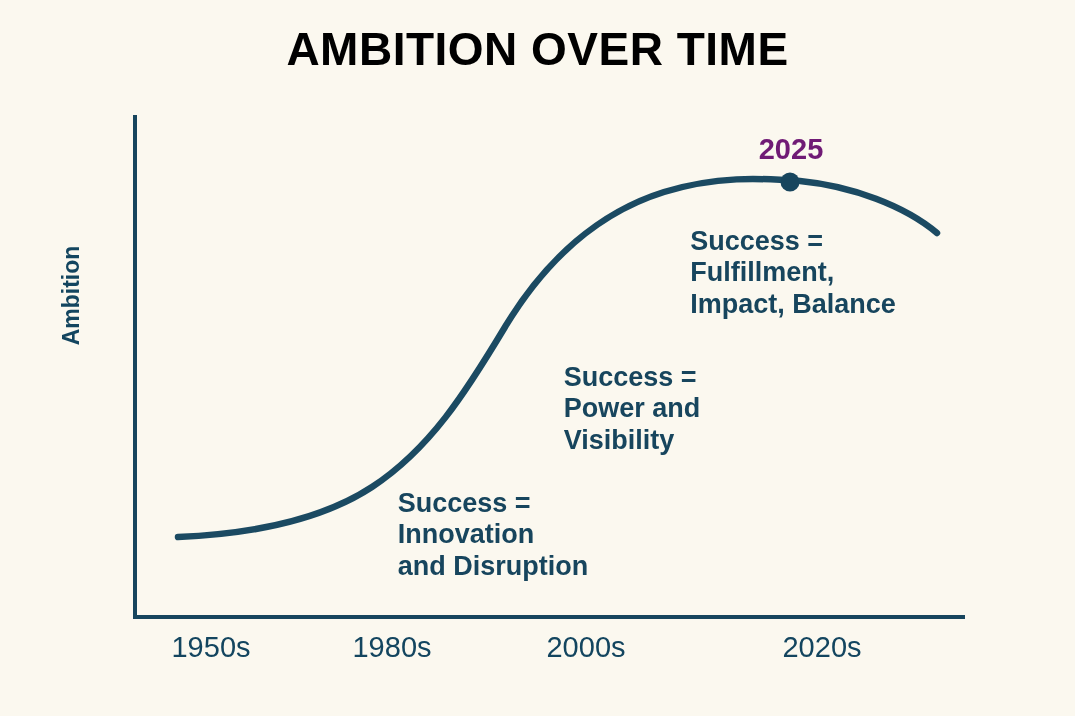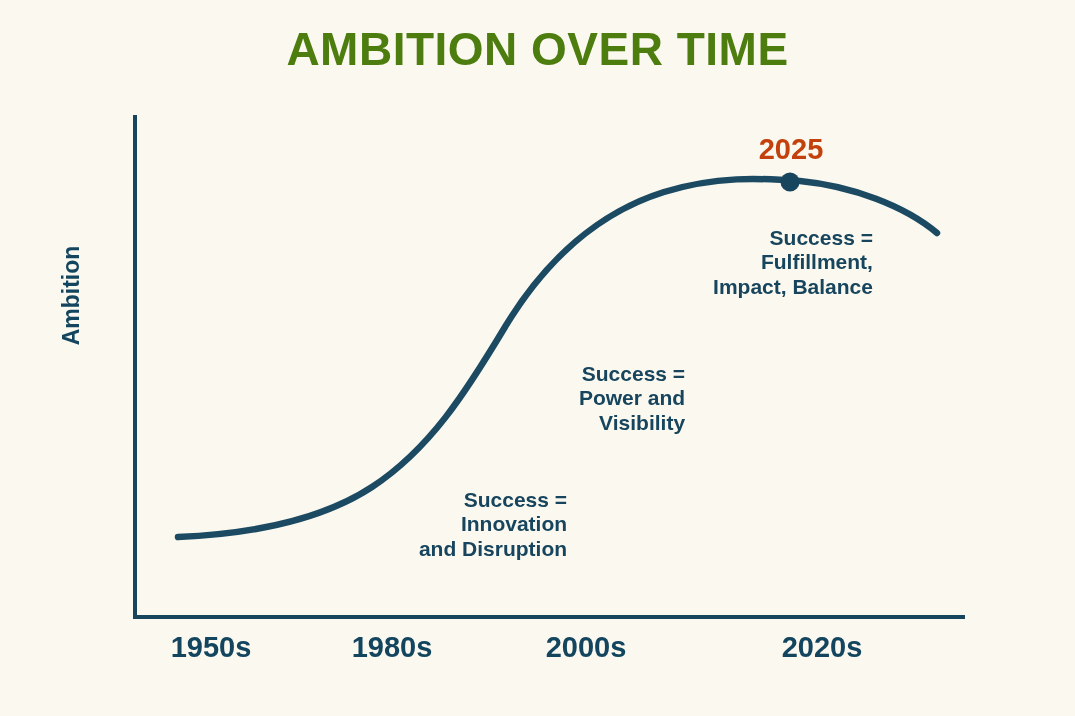--- a/index.html
+++ b/index.html
@@ -26,21 +26,21 @@
   
   .chart-title {
     position: absolute;
     left: 0;
     top: 22px;
     width: 1075px;
     text-align: center;
     font-size: 46px;
     font-weight: bold;
     letter-spacing: 0.5px;
-    color: #4d7c0f;
+    color: #000000;
     white-space: nowrap;
   }
 
   
   .plot-svg {
     position: absolute;
     left: 0;
     top: 0;
     width: 1075px;
     height: 716px;
@@ -60,44 +60,44 @@
     font-weight: bold;
     color: #13455f;
     white-space: nowrap;
   }
 
   
   .x-tick {
     position: absolute;
     top: 631px;
     font-size: 29px;
-    font-weight: bold;
+    font-weight: normal;
     color: #13455f;
     white-space: nowrap;
     transform: translateX(-50%);
   }
 
   
   .annotation {
     position: absolute;
-    text-align: right;
-    font-size: 21px;
+    text-align: left;
+    font-size: 27px;
     font-weight: bold;
     line-height: 1.16;
     color: #17455d;
     white-space: pre-line;
     transform: translateX(-50%);
   }
 
   
   .peak-label {
     position: absolute;
     font-size: 29px;
     font-weight: bold;
-    color: #c2410c;
+    color: #701a75;
     white-space: nowrap;
     transform: translateX(-50%);
   }
 </style>
 </head>
 <body>
 
 <div id="figure">
 
   <div class="chart-title">AMBITION OVER TIME</div>

